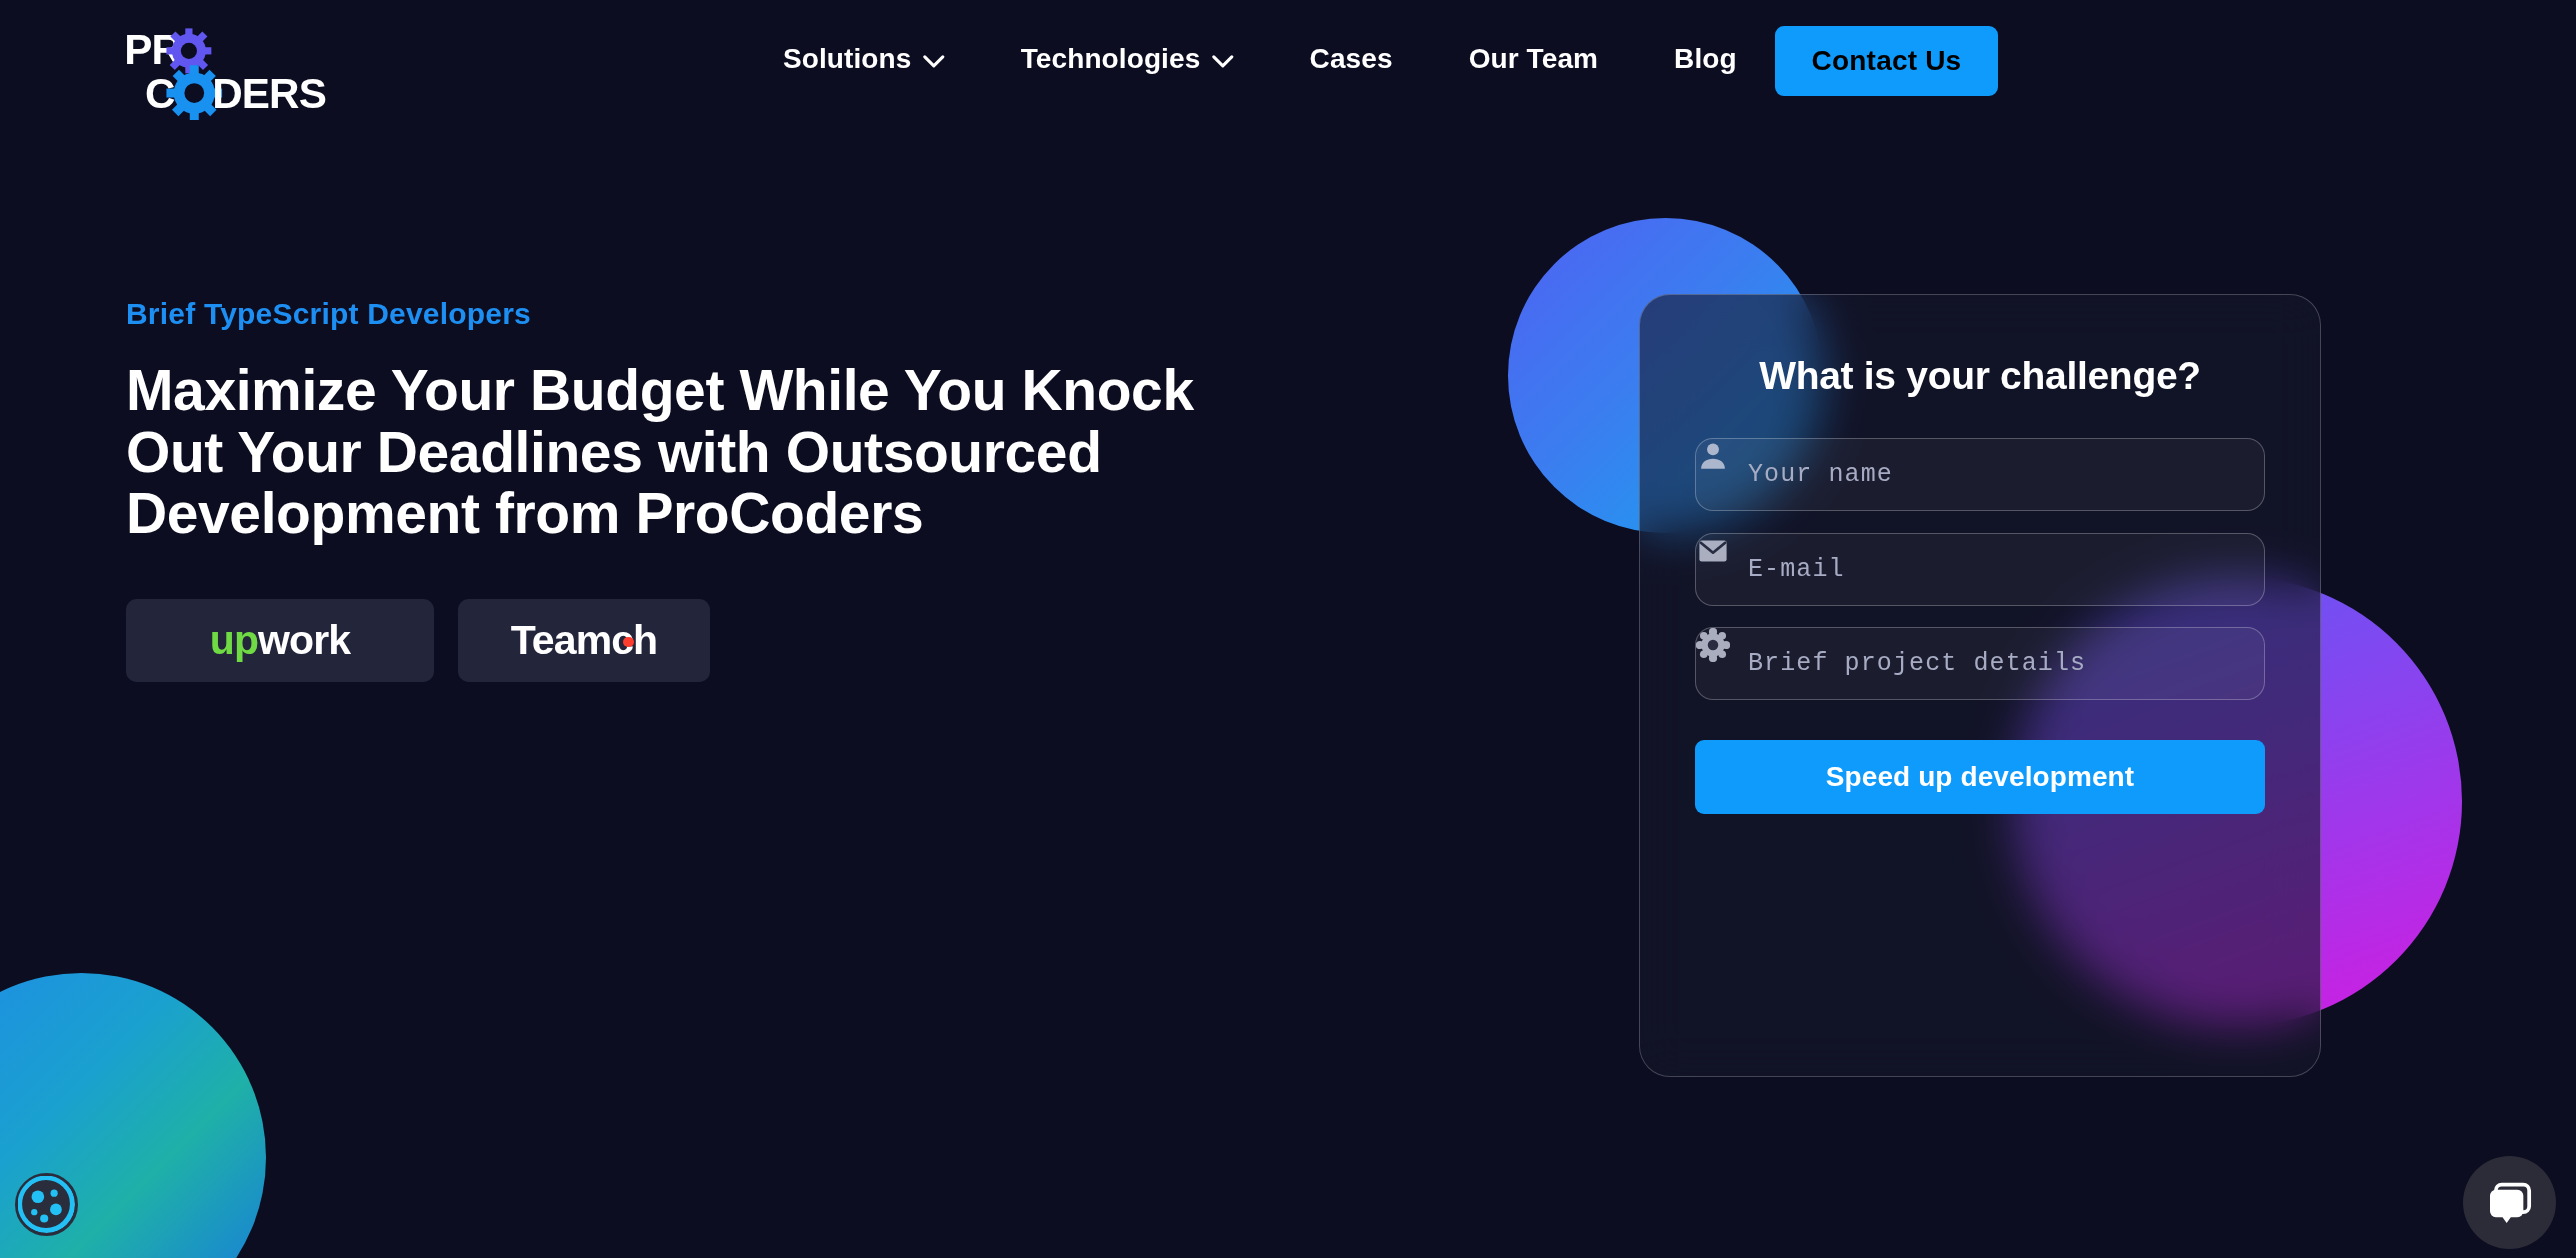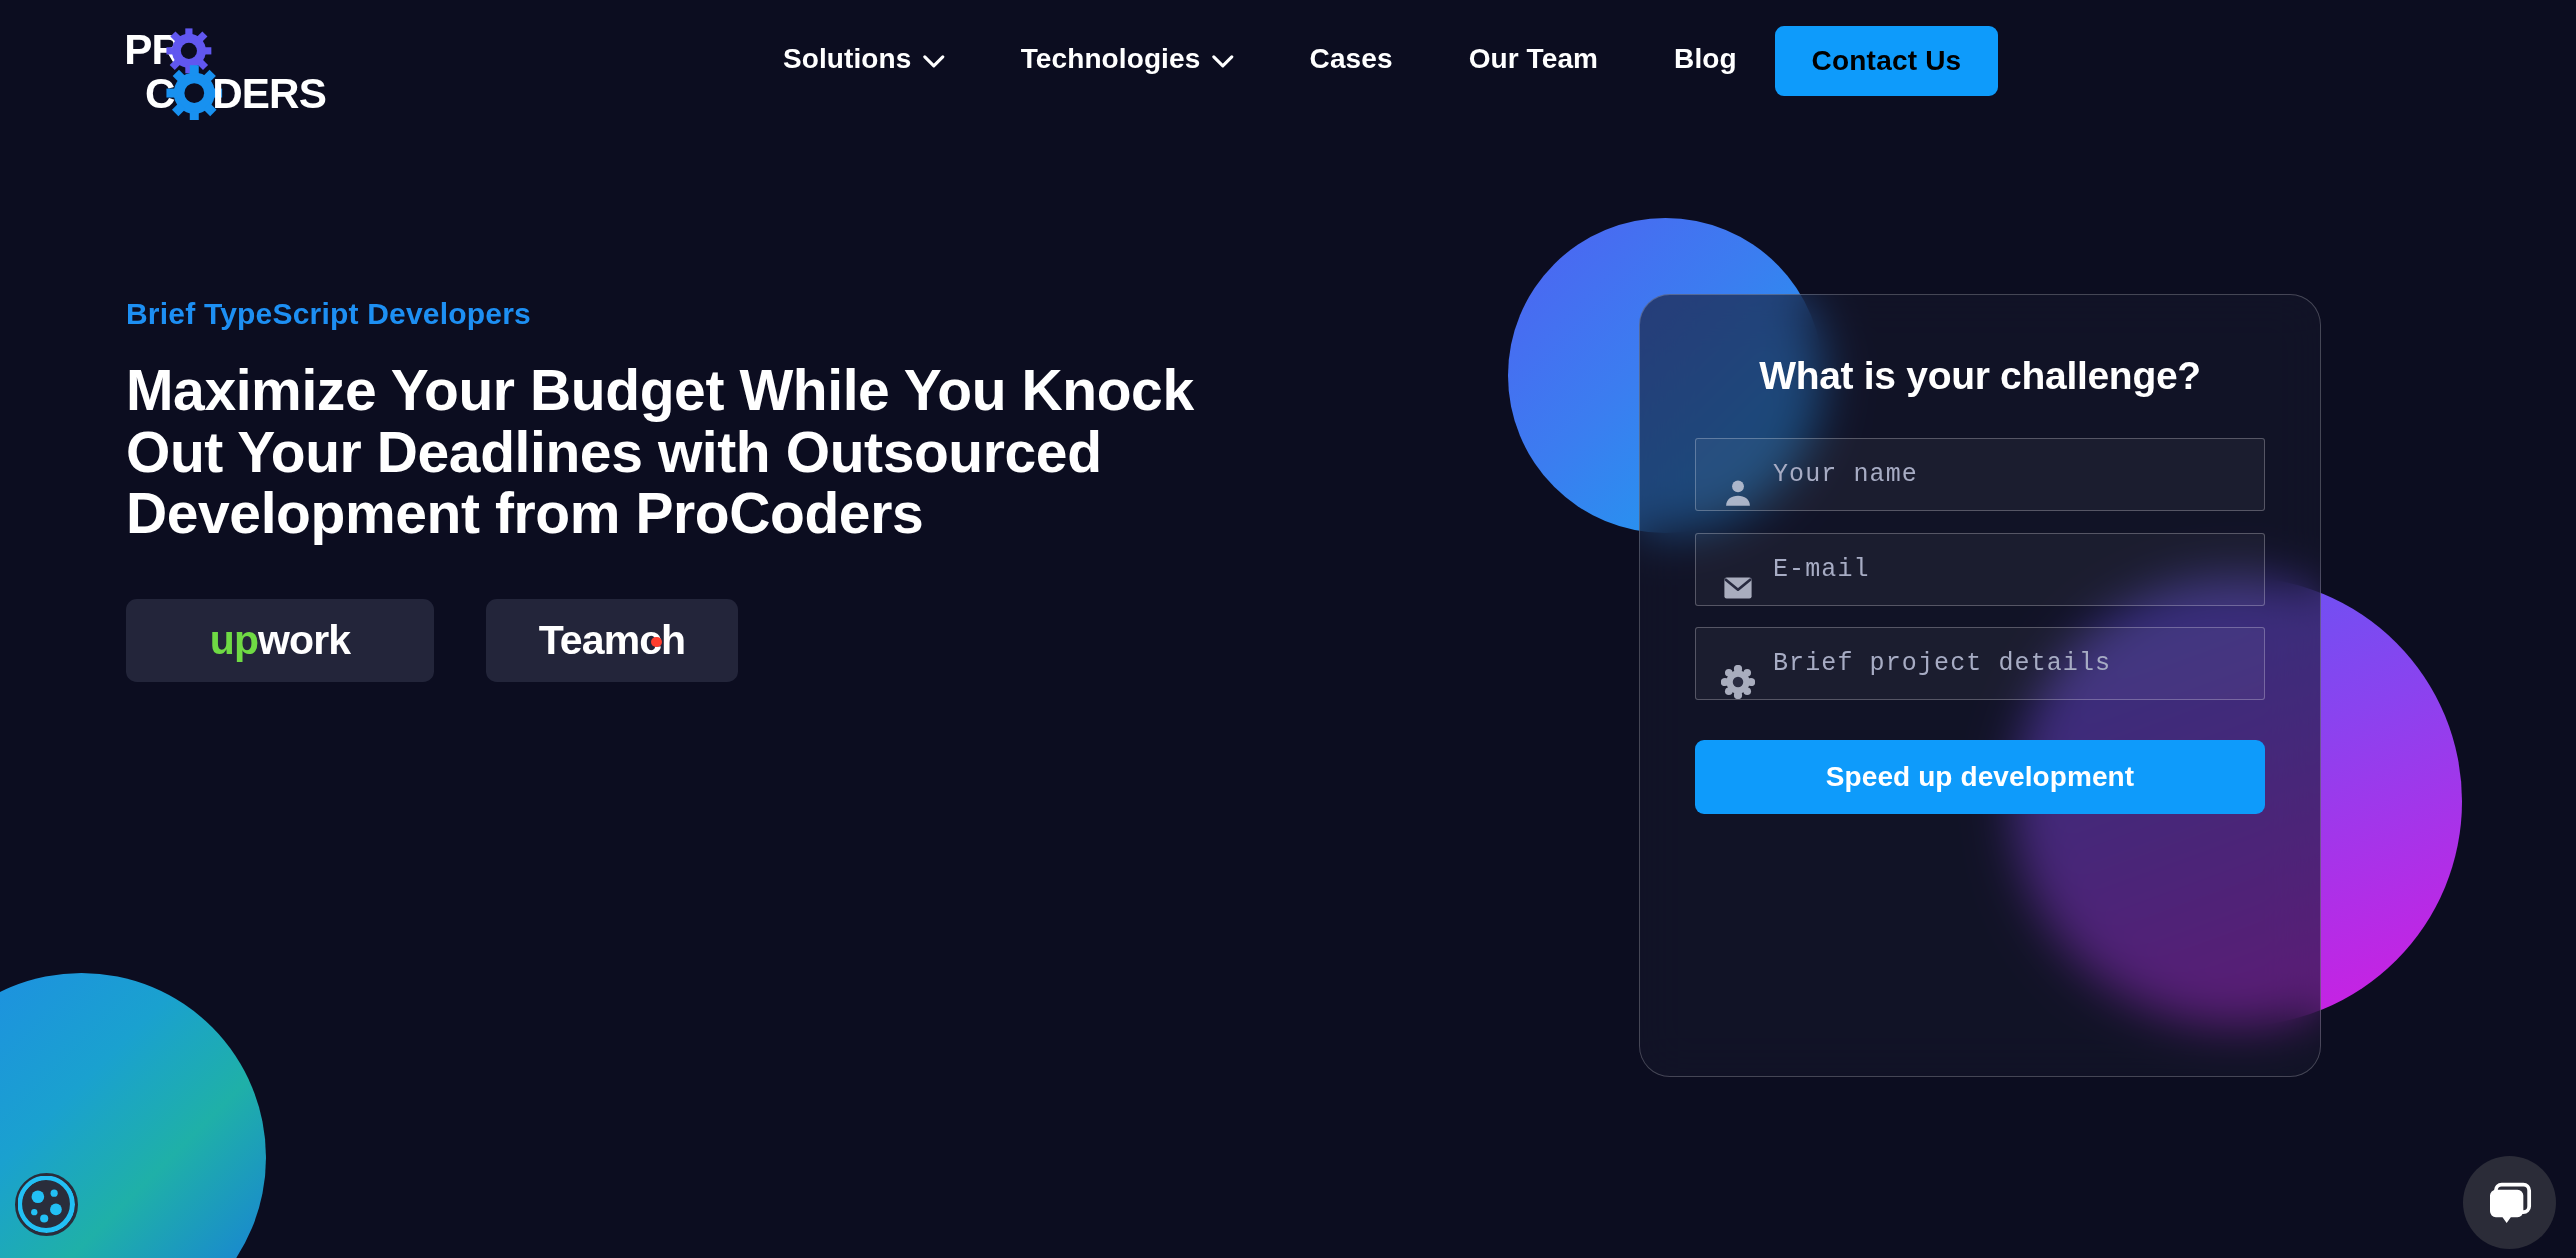--- a/index.html
+++ b/index.html
@@ -63,21 +63,21 @@
   
   #hero-left { position:absolute; left:126px; top:297px; width:1168px; z-index:20; }
   #eyebrow {
     color:#1d8ff3; font-size:30px; font-weight:bold;
     letter-spacing:0.2px; margin-bottom:29px;
   }
   #hero-title {
     color:#ffffff; font-size:57px; font-weight:bold;
     line-height:1.08; letter-spacing:-0.4px; max-width:1124px;
   }
-  #badges { display:flex; gap:52px; margin-top:54px; }
+  #badges { display:flex; gap:24px; margin-top:54px; }
   .badge {
     background:#23253a; border-radius:10.8px;
     height:83px; display:flex; align-items:center; justify-content:center;
     cursor:pointer;
   }
   #badge-upwork { width:308px; }
   #badge-clutch { width:252px; }
   .badge-label { font-size:41px; font-weight:bold; color:#ffffff; letter-spacing:-0.9px; }
 
   
@@ -95,25 +95,24 @@
   }
   #form-title {
     color:#ffffff; font-size:39px; font-weight:bold;
     text-align:center; letter-spacing:-0.3px;
     margin-top:5px; margin-bottom:40px;
   }
   .field {
     position:relative;
     height:73px;
     border:0.9px solid rgba(255,255,255,0.26);
-    border-radius:3px;
+    border-radius:18px;
     background:rgba(255,255,255,0.045);
-    display:flex; align-items:flex-end;
+    display:flex; align-items:flex-start;
     margin-bottom:21.6px;
-    padding-left:25px;
     cursor:text;
   }
   .field-icon { width:34px; height:34px; flex:none; opacity:.82; margin-right:18px; }
   .field input {
     flex:1; height:100%;
     background:transparent; border:none; outline:none;
     color:#ffffff;
     font-family:"Liberation Mono", monospace;
     font-size:25px; letter-spacing:1.1px;
     padding-right:25px;

